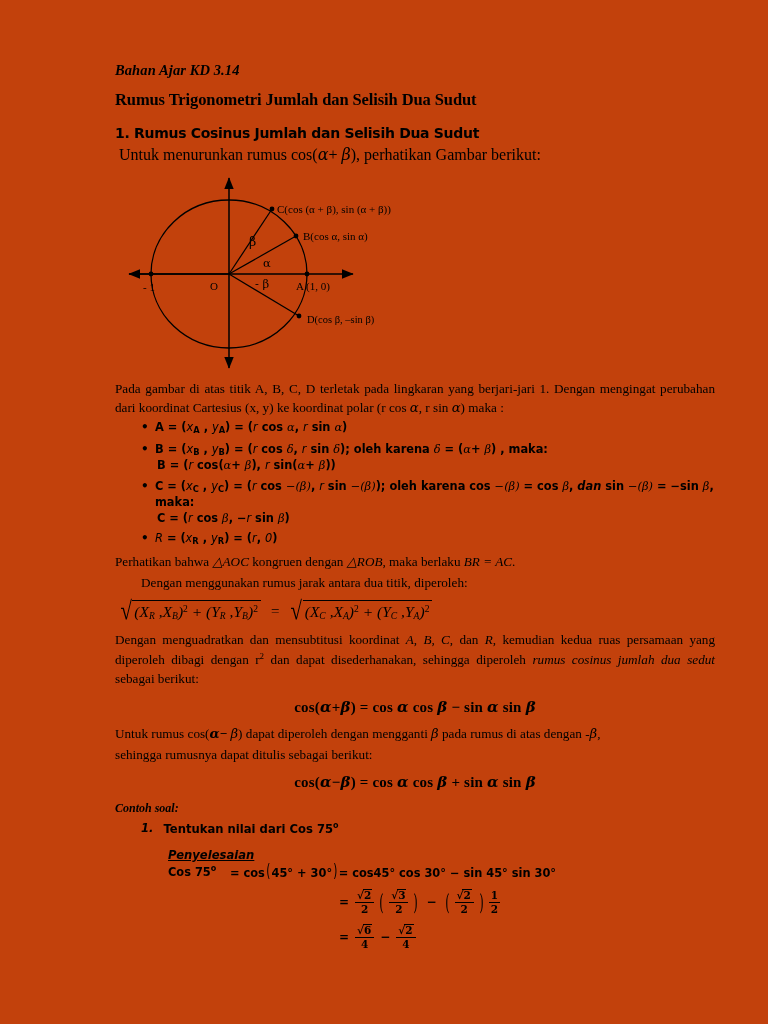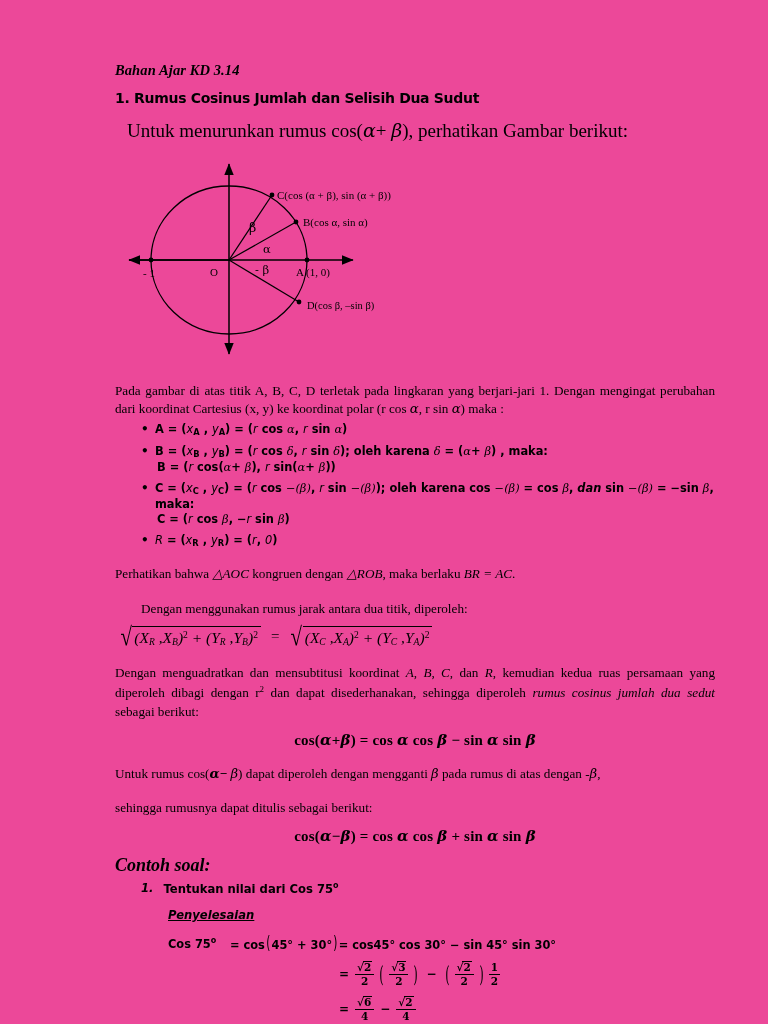--- a/index.html
+++ b/index.html
@@ -13,21 +13,21 @@
     position: relative;
     font-family: "Liberation Serif", serif;
     color: #000000;
     overflow: hidden;
   }
   .page {
     position: absolute;
     left: 0; top: 0;
     width: 768px;
     height: 1024px;
-    background: #ec4899;
+    background: #c2410c;
   }
   .content {
     position: absolute;
     left: 115px;
     top: 62px;
     width: 600px;
   }
 
   
   .doc-kicker {
@@ -46,39 +46,39 @@
     letter-spacing: -0.1px;
   }
   .section-head {
     font-family: "DejaVu Sans", sans-serif;
     font-weight: bold;
     font-size: 14px;
     margin: 0 0 3px 0;
     letter-spacing: -0.3px;
   }
   .lead {
-    font-size: 19px;
-    margin: 12px;
+    font-size: 16px;
+    margin: 4px;
     line-height: 1.3;
   }
 
   
   .figure {
     position: relative;
     width: 600px;
     height: 210px;
     margin-top: 2px;
   }
   .figure svg { display: block; }
 
   
   p.body {
     font-size: 13.2px;
     line-height: 1.42;
-    margin: 16px 0 2px 0;
+    margin: 0 0 2px 0;
     text-align: justify;
   }
   p.body.indent { text-indent: 26px; }
   .it { font-style: italic; }
 
   
   ul.coords {
     list-style: none;
     margin: 3px 0 6px 0;
     padding: 0 0 0 26px;
@@ -162,21 +162,21 @@
     vertical-align: -0.26em;
     font-style: italic;
   }
   .eqs { font-style: normal; font-size: 15px; }
 
   
   .contoh {
     font-family: "Liberation Serif", serif;
     font-weight: bold;
     font-style: italic;
-    font-size: 18px;
+    font-size: 12px;
     margin: 10px 0 5px 0;
   }
   .problem {
     font-family: "DejaVu Sans", sans-serif;
     font-size: 11.6px;
     font-weight: bold;
     margin-left: 26px;
     display: flex;
     gap: 10px;
   }
@@ -191,21 +191,21 @@
     font-weight: bold;
     font-style: italic;
     text-decoration: underline;
     margin: 12px 0 0 53px;
     display: inline-block;
   }
   .worked {
     font-family: "DejaVu Sans", sans-serif;
     font-size: 11.4px;
     font-weight: bold;
-    margin: 12px 0 0 53px;
+    margin: 0 0 0 53px;
   }
   .worked-line {
     display: flex;
     align-items: center;
     white-space: nowrap;
   }
   .lhs { width: 62px; }
   .paren-big {
     font-size: 17px;
     font-weight: normal;
@@ -260,20 +260,21 @@
     padding: 0 3px;
   }
 </style>
 </head>
 <body>
 
 <div class="page">
   <div class="content">
 
     <div class="doc-kicker">Bahan Ajar KD 3.14</div>
+    <div class="doc-title">Rumus Trigonometri Jumlah dan Selisih Dua Sudut</div>
 
     <div class="section-head">
       <span>1.</span>
       <span>Rumus Cosinus Jumlah dan Selisih Dua Sudut</span>
     </div>
 
     <p class="lead">
       <span>Untuk menurunkan rumus cos(</span><span class="gk">α</span><span>+ </span><span class="gk">β</span><span>), perhatikan Gambar berikut:</span>
     </p>
 

